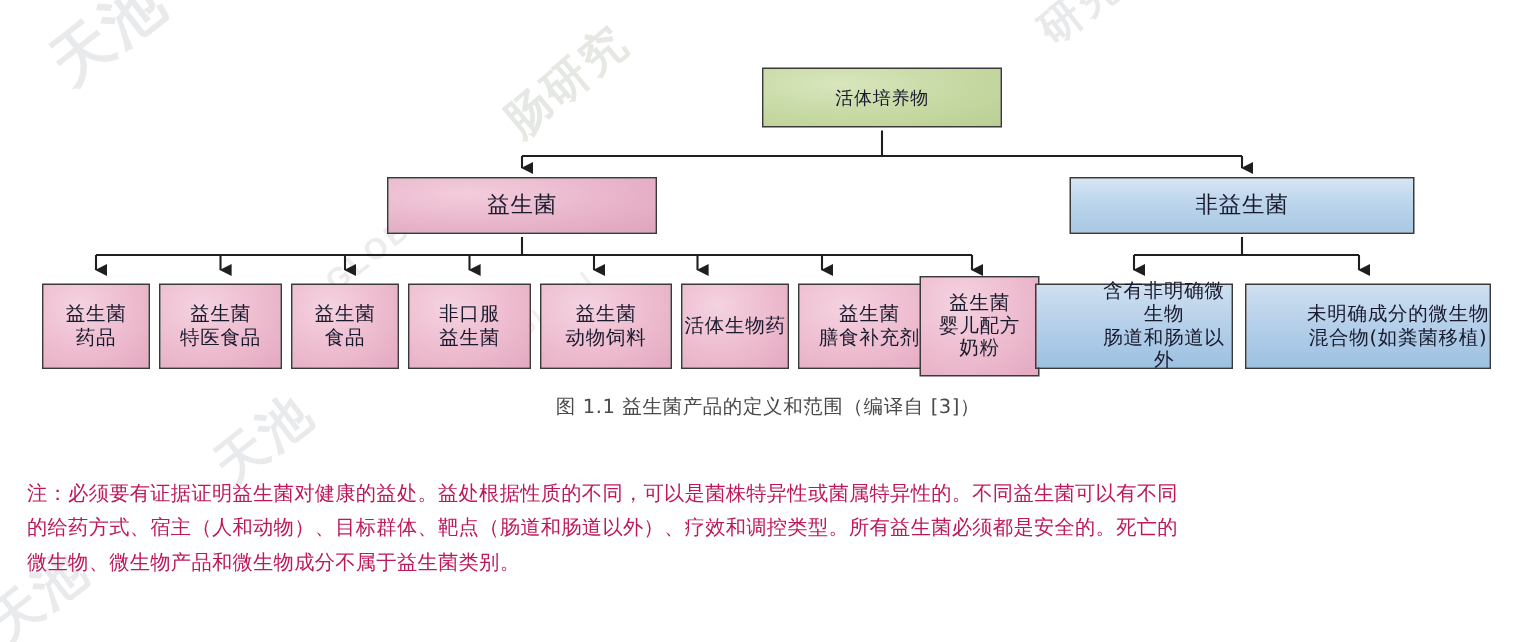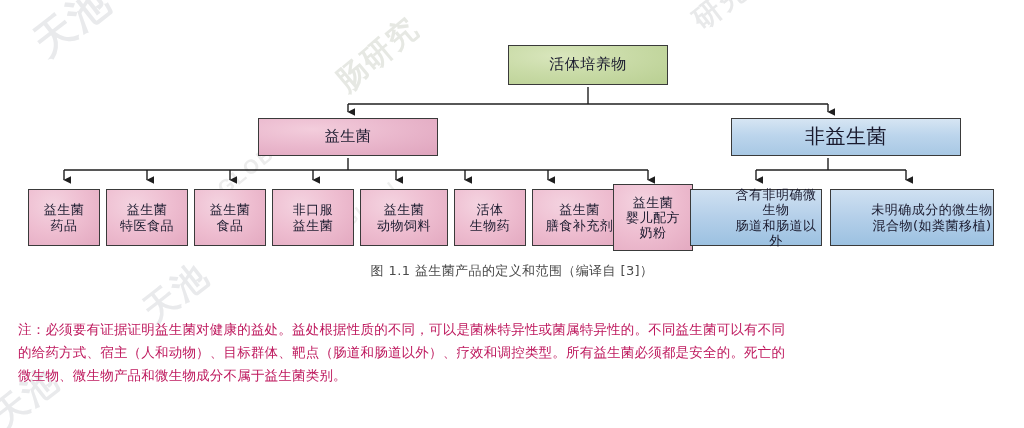--- a/index.html
+++ b/index.html
@@ -40,30 +40,29 @@
     border:1px solid #3a3a3a;
     display:flex;align-items:center;justify-content:center;
     text-align:center;
     color:#1a1a2e;
     line-height:1.18;
     letter-spacing:.5px;
     font-family:"DejaVu Sans","Liberation Sans",sans-serif;
   }
   .green{
     background:radial-gradient(ellipse at 32% 26%, #d9e6bd 0%, #c9dba7 45%, #b9cf92 100%);
-    font-size:15px;
+    font-size:12px;
   }
   .pink-lvl{
     background:radial-gradient(ellipse at 30% 28%, #f3cddc 0%, #eab8cd 48%, #dfa4bd 100%);
     font-size:15px;
   }
   .blue-lvl{
     background:linear-gradient(to bottom,#d6e5f3 0%,#bcd5ec 45%,#a8c8e4 100%);
-    font-size:20px;
-    margin-left:18px;
+    font-size:15px;
   }
   .pink-leaf{
     background:radial-gradient(ellipse at 34% 26%, #f4d3e0 0%, #eebdd0 50%, #e3a9c0 100%);
     font-size:13px;
   }
   .blue-leaf{
     background:linear-gradient(to bottom,#cfe0f1 0%,#b4cfe9 50%,#9cc1e1 100%);
     font-size:13px;
     padding-left:40px;
   }
@@ -162,21 +161,21 @@
     <div class="node pink-leaf" style="left:272px;top:189px;width:82px;height:57px;flex-direction:column;text-align:right;">
       <span>非口服</span>
       <span>益生菌</span>
     </div>
 
     <div class="node pink-leaf" style="left:360px;top:189px;width:88px;height:57px;flex-direction:column;">
       <span>益生菌</span>
       <span>动物饲料</span>
     </div>
 
-    <div class="node pink-leaf" style="left:454px;top:189px;width:72px;height:57px;flex-direction:column;">
+    <div class="node pink-leaf" style="left:454px;top:189px;width:72px;height:57px;flex-direction:row;">
       <span>活体</span>
       <span>生物药</span>
     </div>
 
     <div class="node pink-leaf" style="left:532px;top:189px;width:95px;height:57px;flex-direction:column;">
       <span>益生菌</span>
       <span>膳食补充剂</span>
     </div>
 
     <div class="node pink-leaf" style="left:613px;top:184px;width:80px;height:67px;flex-direction:column;">

